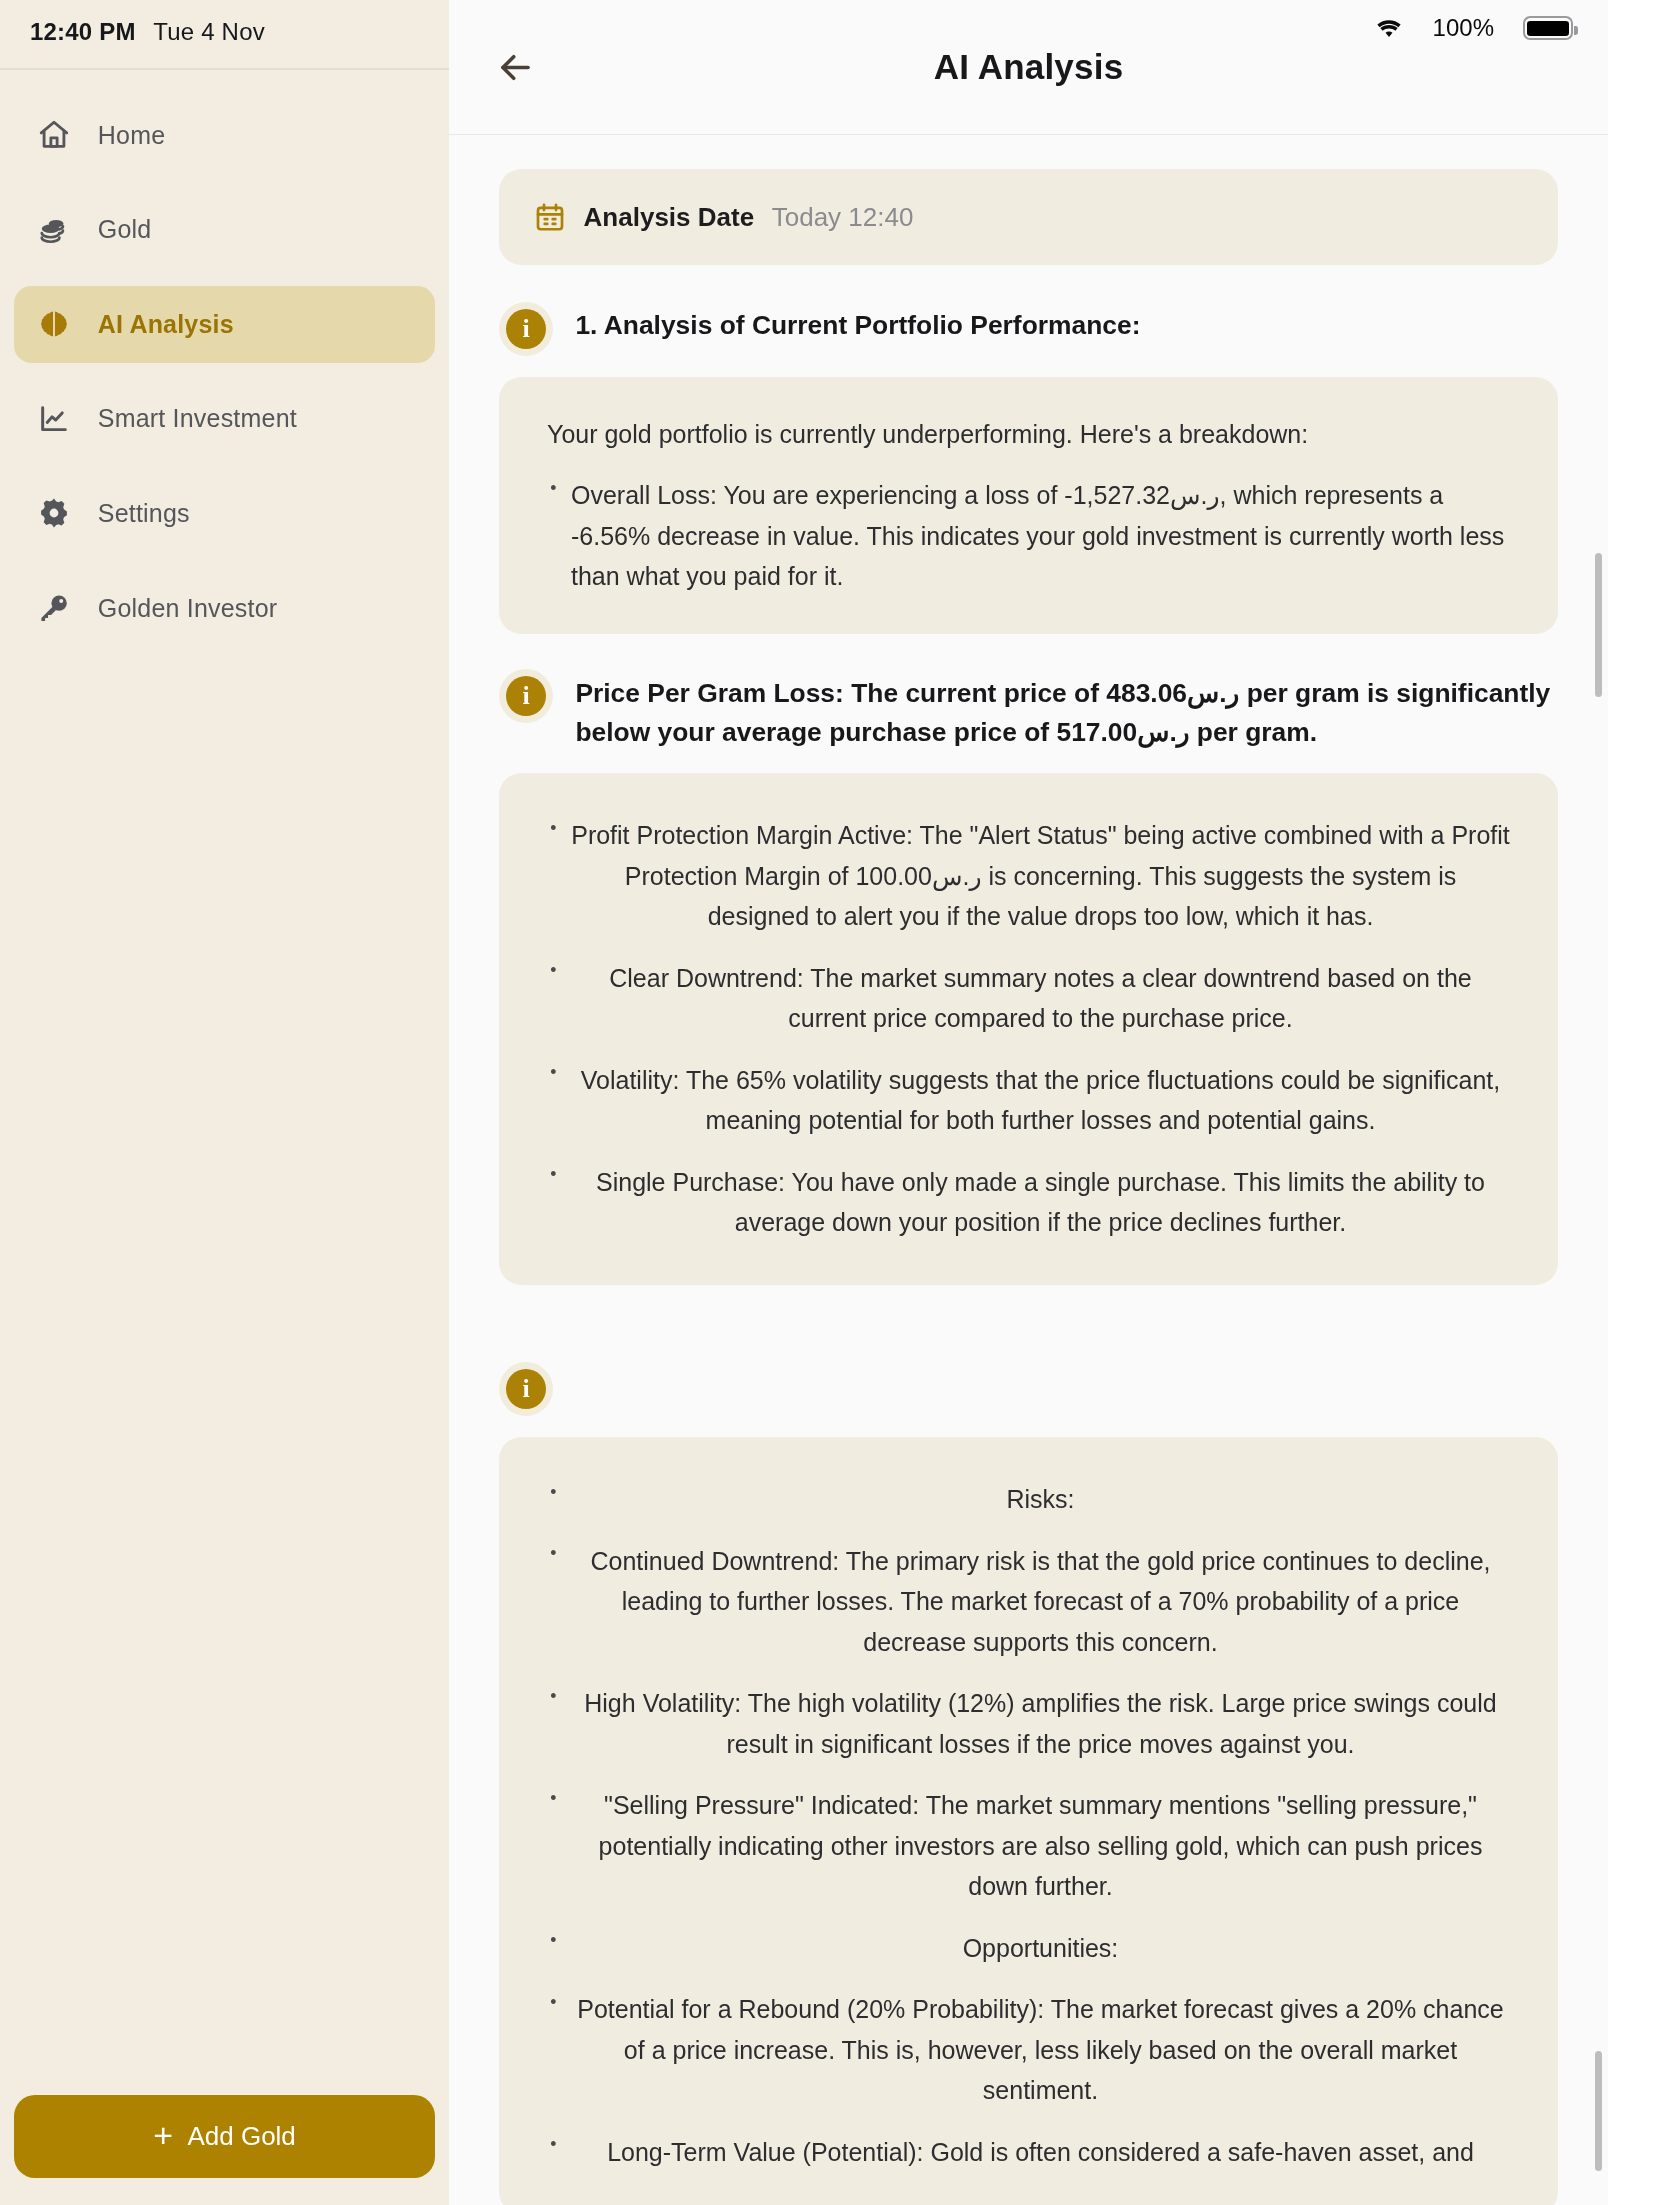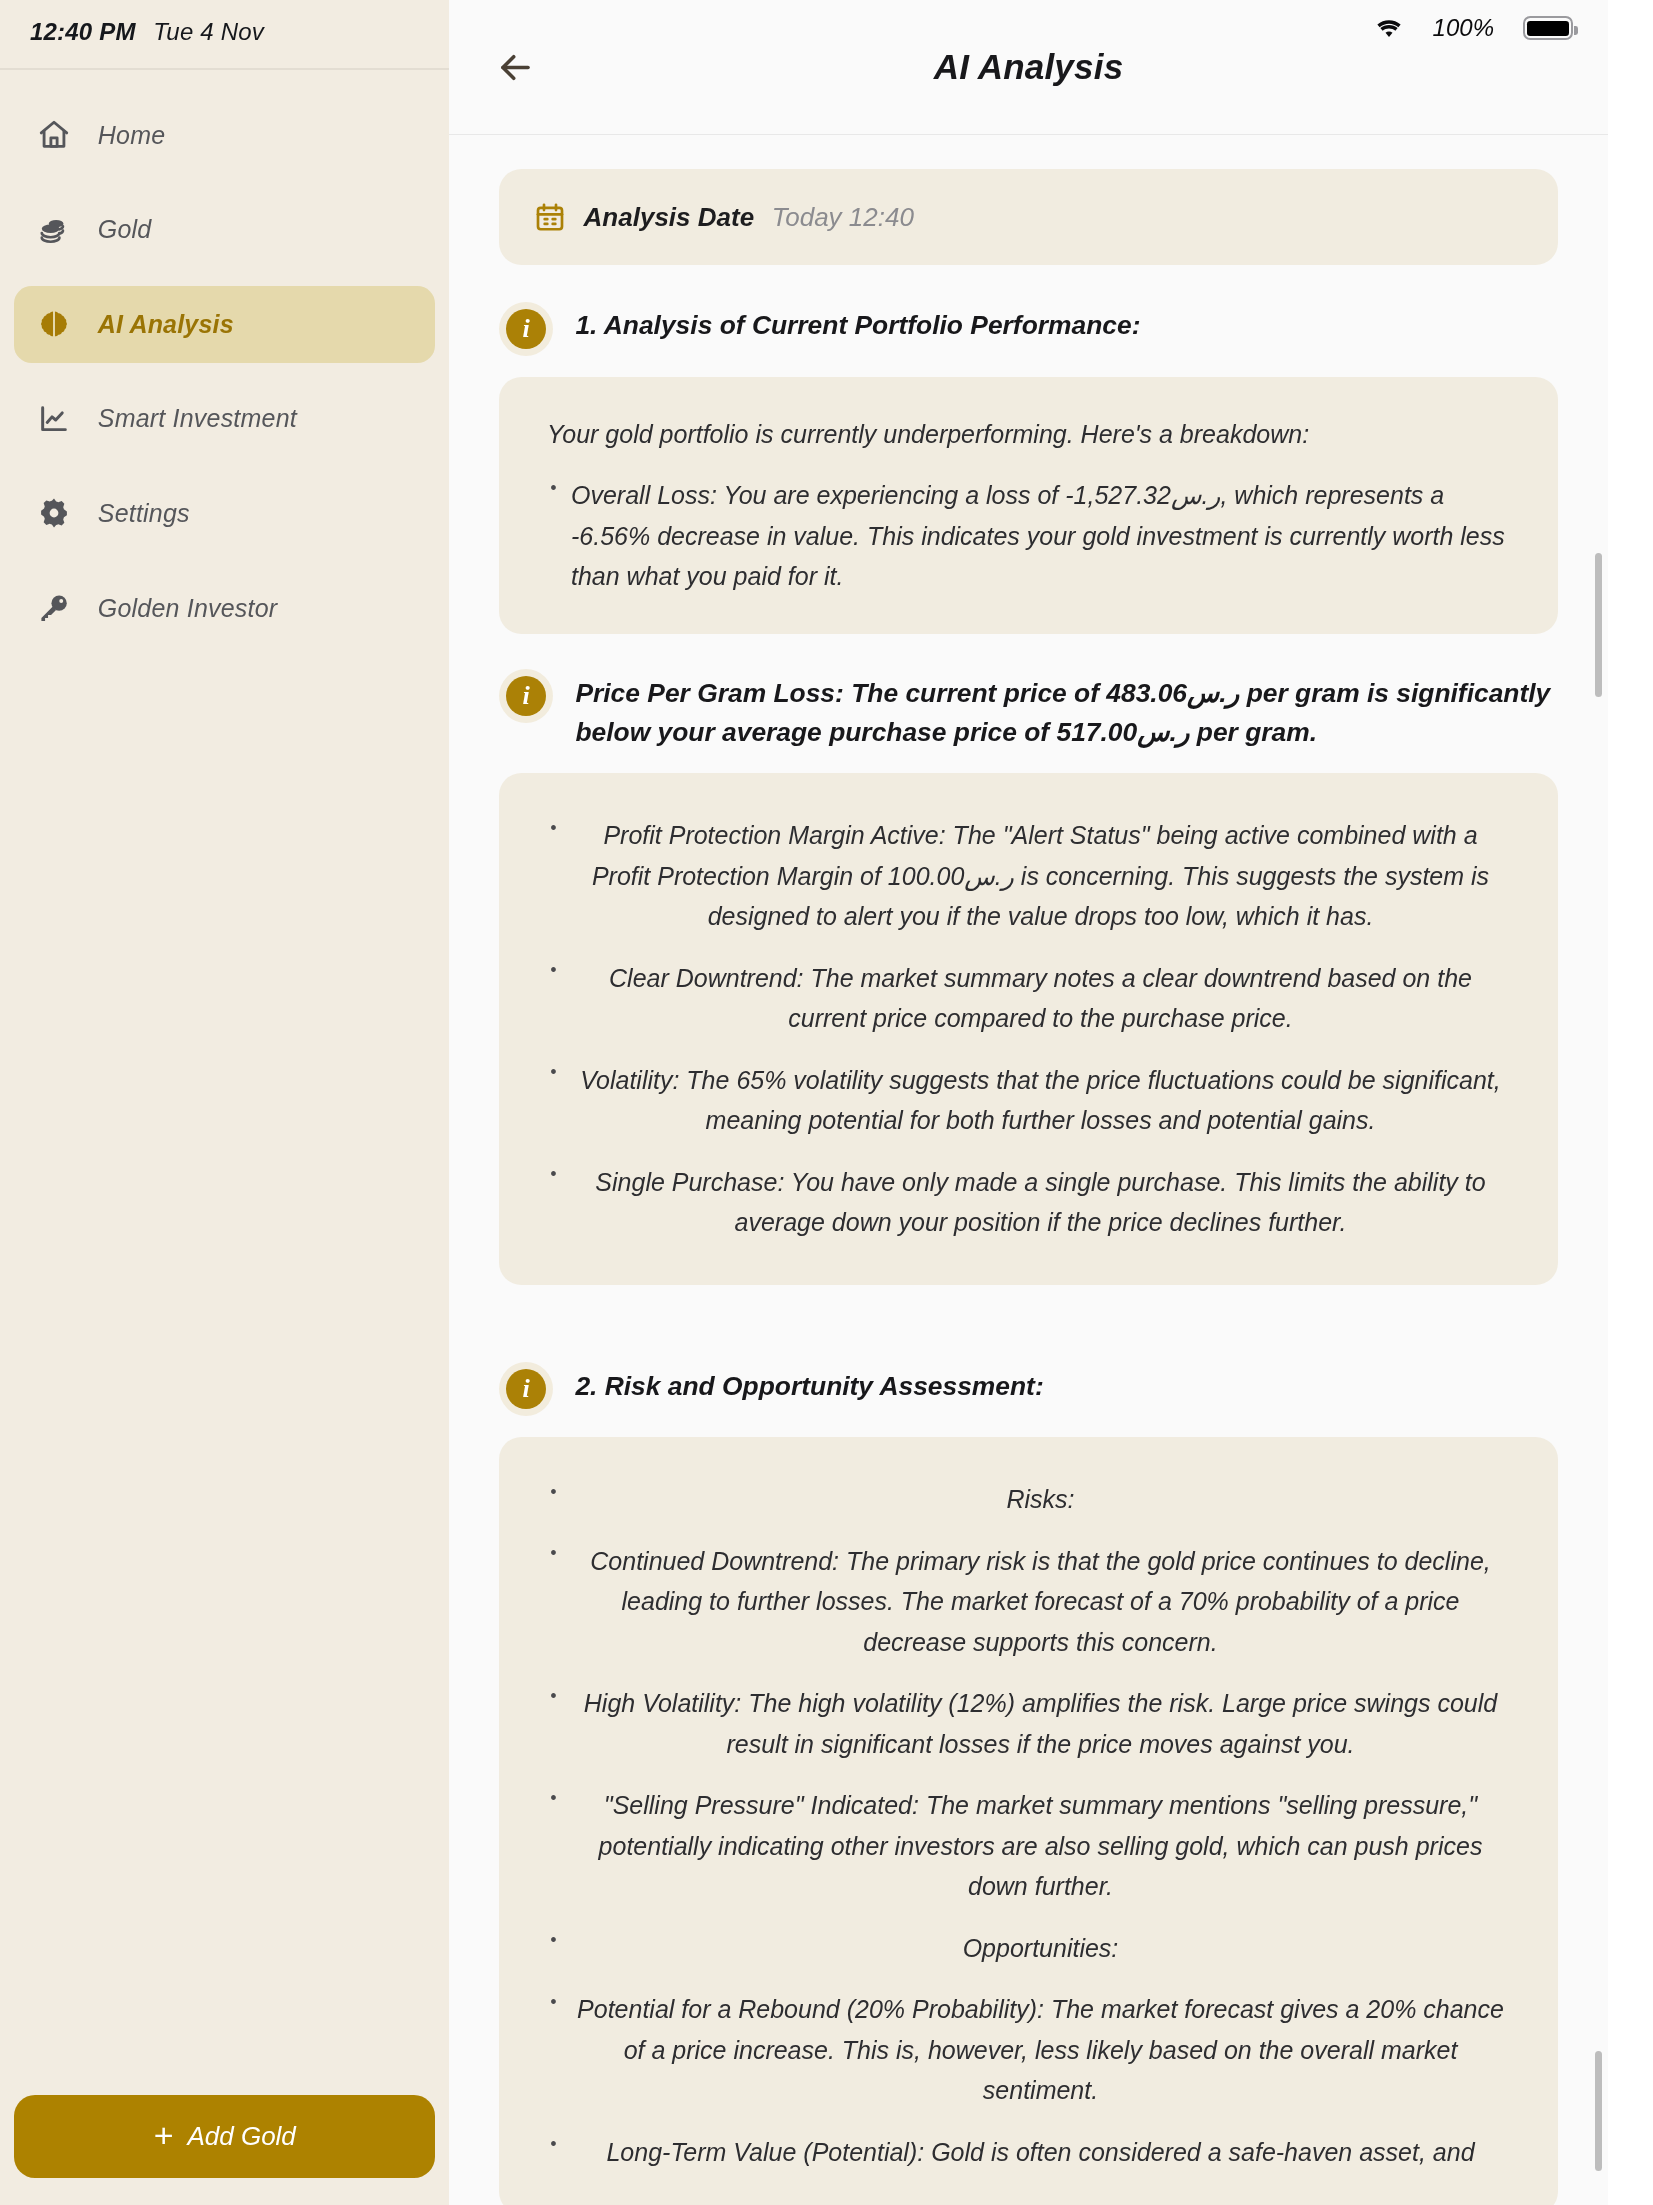--- a/index.html
+++ b/index.html
@@ -2,21 +2,21 @@
 <html style="font-size:13px"><head>
 <meta charset="utf-8">
 <style>
   * { box-sizing: border-box; margin: 0; padding: 0; }
   html, body {
     width: 1654px; height: 2205px;
     font-family: "Liberation Sans", sans-serif;
     background: #ffffff;
     overflow: hidden;
   }
-  .app { display: flex; width: 1608px; height: 2205px; font-style: italic; }
+  .app { display: flex; width: 1608px; height: 2205px; }
 
   
   .sidebar {
     width: 449px; height: 100%;
     background: #f2ece1;
     display: flex; flex-direction: column;
     position: relative;
     flex: 0 0 449px;
   }
   .status-row {
@@ -322,21 +322,20 @@
           <li>Single Purchase: You have only made a single purchase. This limits the ability to average down your position if the price declines further.</li>
         </ul>
       </div>
 
       <div class="spacer-lg"></div>
 
       <div class="sec-head">
         <span class="info-badge">
             <span class="dot">i</span>
           </span>
-        <span class="sec-title">2. Risk and Opportunity Assessment:</span>
       </div>
       <div class="card tight">
         <ul class="bullets">
           <li>Risks:</li>
           <li>Continued Downtrend: The primary risk is that the gold price continues to decline, leading to further losses. The market forecast of a 70% probability of a price decrease supports this concern.</li>
           <li>High Volatility: The high volatility (12%) amplifies the risk. Large price swings could result in significant losses if the price moves against you.</li>
           <li>"Selling Pressure" Indicated: The market summary mentions "selling pressure," potentially indicating other investors are also selling gold, which can push prices down further.</li>
           <li>Opportunities:</li>
           <li>Potential for a Rebound (20% Probability): The market forecast gives a 20% chance of a price increase. This is, however, less likely based on the overall market sentiment.</li>
           <li>Long-Term Value (Potential): Gold is often considered a safe-haven asset, and</li>

